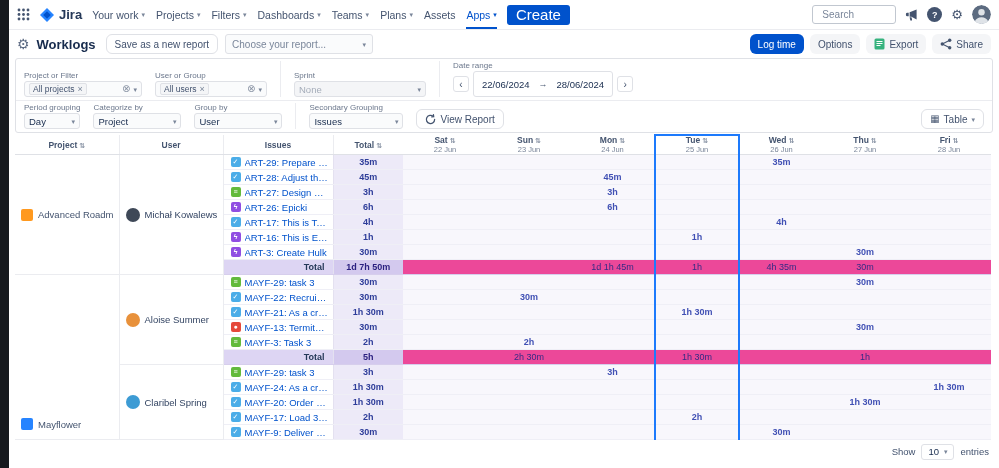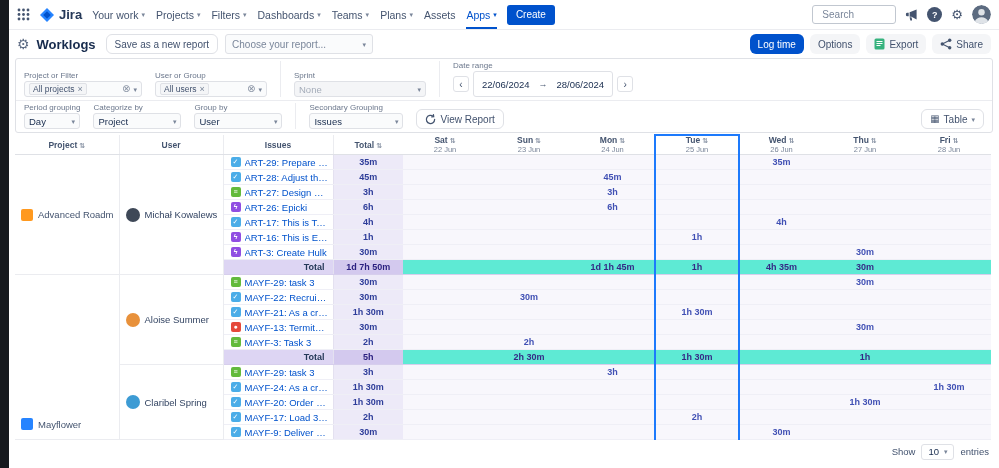--- a/index.html
+++ b/index.html
@@ -11,21 +11,21 @@
   
   .topnav{height:30px;display:flex;align-items:center;gap:10px;padding:0 8px;border-bottom:1px solid #EBECF0;}
   .icon-btn{display:inline-flex;align-items:center;justify-content:center;cursor:pointer;line-height:1;}
   .brand{display:flex;align-items:center;gap:5px;cursor:pointer;}
   .brand-name{font-size:13px;font-weight:700;color:#253858;}
   .navitems{display:flex;align-items:center;gap:11px;height:100%;}
   .nav-item{display:flex;align-items:center;gap:3px;height:100%;font-size:10.5px;font-weight:500;color:#44546F;cursor:pointer;white-space:nowrap;}
   .nav-item.active{color:#0052CC;box-shadow:inset 0 -2px 0 #0052CC;}
   .chev{font-size:7px;color:#7A869A;line-height:1;}
   .nav-item.active .chev{color:#0052CC;}
-  .create-btn{background:#0052CC;color:#fff;border:none;border-radius:3px;height:20px;padding:0 9px;font-size:10px;font-weight:500;font-family:inherit;cursor:pointer;}
+  .create-btn{background:#0052CC;color:#fff;border:none;border-radius:3px;height:20px;padding:0 9px;font-size:15px;font-weight:500;font-family:inherit;cursor:pointer;}
   .nav-right{margin-left:auto;display:flex;align-items:center;gap:9px;}
   .search-box{display:flex;align-items:center;gap:4px;height:19px;width:84px;border:1px solid #C1C7D0;border-radius:3px;padding:0 5px;background:#fff;}
   .search-box input{border:0;outline:0;width:70px;font-size:10px;font-family:inherit;color:#172B4D;background:transparent;}
   .search-box input::placeholder{color:#7A869A;}
   .help-badge{width:15px;height:15px;border-radius:50%;background:#44546F;color:#fff;font-size:9px;font-weight:700;display:flex;align-items:center;justify-content:center;cursor:pointer;}
   .gear-glyph{font-size:13px;color:#44546F;cursor:pointer;line-height:1;}
   .avatar{width:19px;height:19px;border-radius:50%;overflow:hidden;cursor:pointer;display:block;}
 
   
   .report-bar{height:28px;display:flex;align-items:center;gap:7px;padding:0 8px;}
@@ -81,21 +81,21 @@
   td.issue-cell{padding:0 4px 0 7px;}
   .iwrap{display:flex;align-items:center;gap:4px;overflow:hidden;white-space:nowrap;}
   .itype{width:10px;height:10px;border-radius:2px;flex:0 0 10px;color:#fff;font-size:7px;line-height:10px;text-align:center;font-weight:700;}
   .it-task{background:#4BADE8}.it-story{background:#63BA3C}.it-epic{background:#904EE2}.it-bug{background:#E5493A}
   .issue-link{color:#0052CC;font-size:9.5px;cursor:pointer;text-decoration:none;overflow:hidden;text-overflow:ellipsis;}
   td.total-cell{background:#EDEAF8;text-align:center;font-weight:700;color:#2E3D99;border-left:1px solid #E4E1F0;}
   td.day-cell{background:#F8F7FC;text-align:center;color:#4050B4;font-weight:600;}
   tr.total-row td{border-bottom:1px solid #D6CEEC;}
   tr.total-row td.tlabel{background:#DDD5F3;text-align:right;font-weight:700;color:#253858;padding-right:8px;}
   tr.total-row td.total-cell{background:#D3C9EE;color:#2B2080;}
-  tr.total-row td.day-cell{background:#5eead4;color:#352A85;font-weight:700;}
+  tr.total-row td.day-cell{background:#ec4899;color:#352A85;font-weight:400;}
   td.vbottom{vertical-align:bottom;padding-bottom:9px;}
 
   
   .footer{height:23px;display:flex;align-items:center;justify-content:flex-end;gap:6px;padding:0 10px;font-size:9.5px;color:#42526E;}
   .pagesize{height:16px;border:1px solid #DFE1E6;border-radius:3px;display:inline-flex;align-items:center;gap:5px;padding:0 6px;font-size:9.5px;color:#172B4D;cursor:pointer;background:#fff;}
 </style>
 </head>
 <body>
 
 <div class="left-strip"></div>

